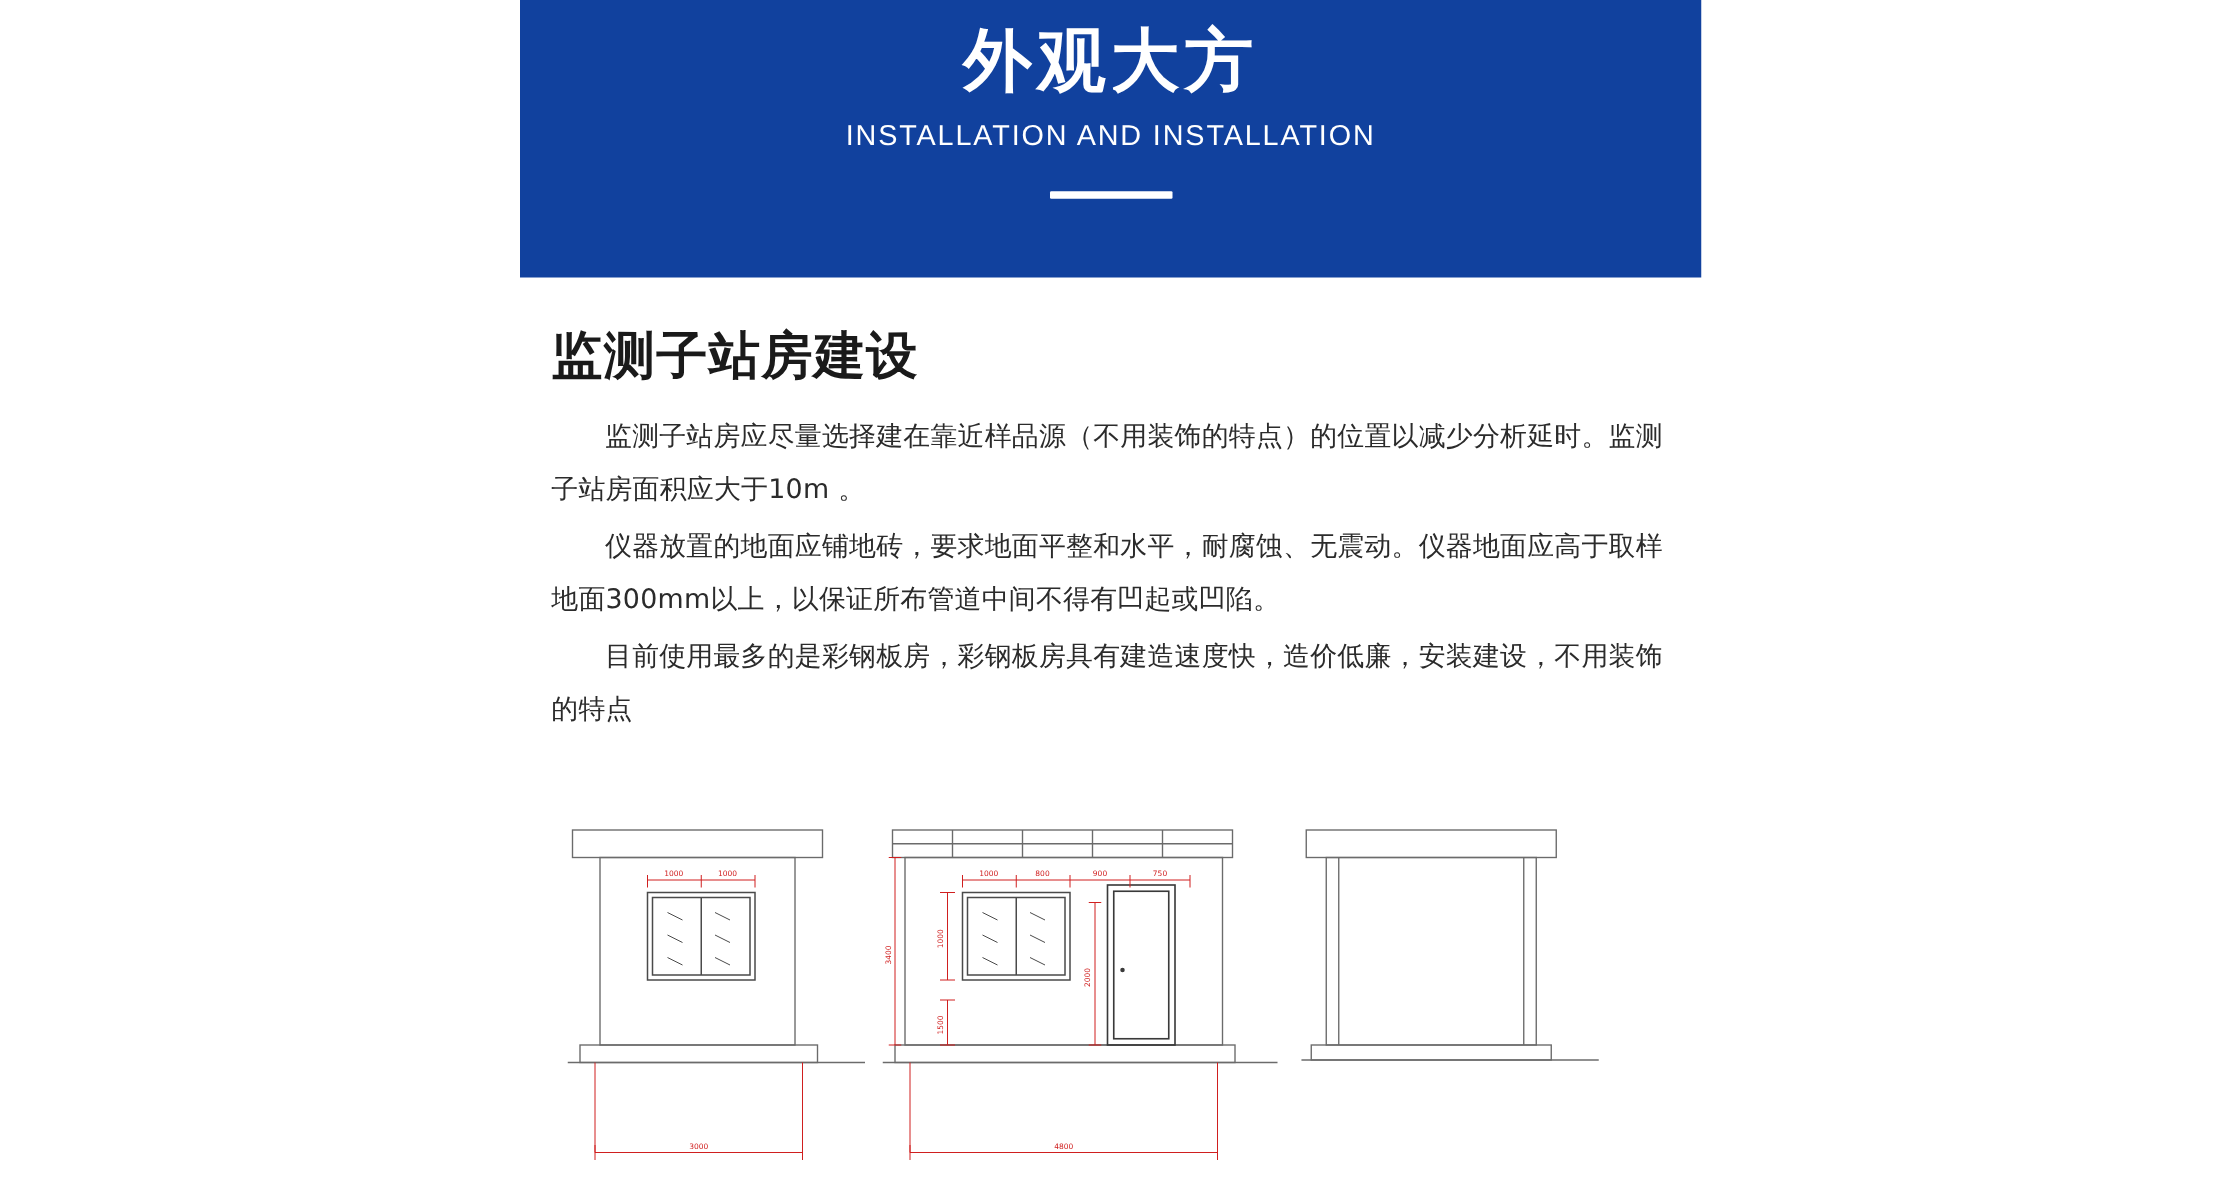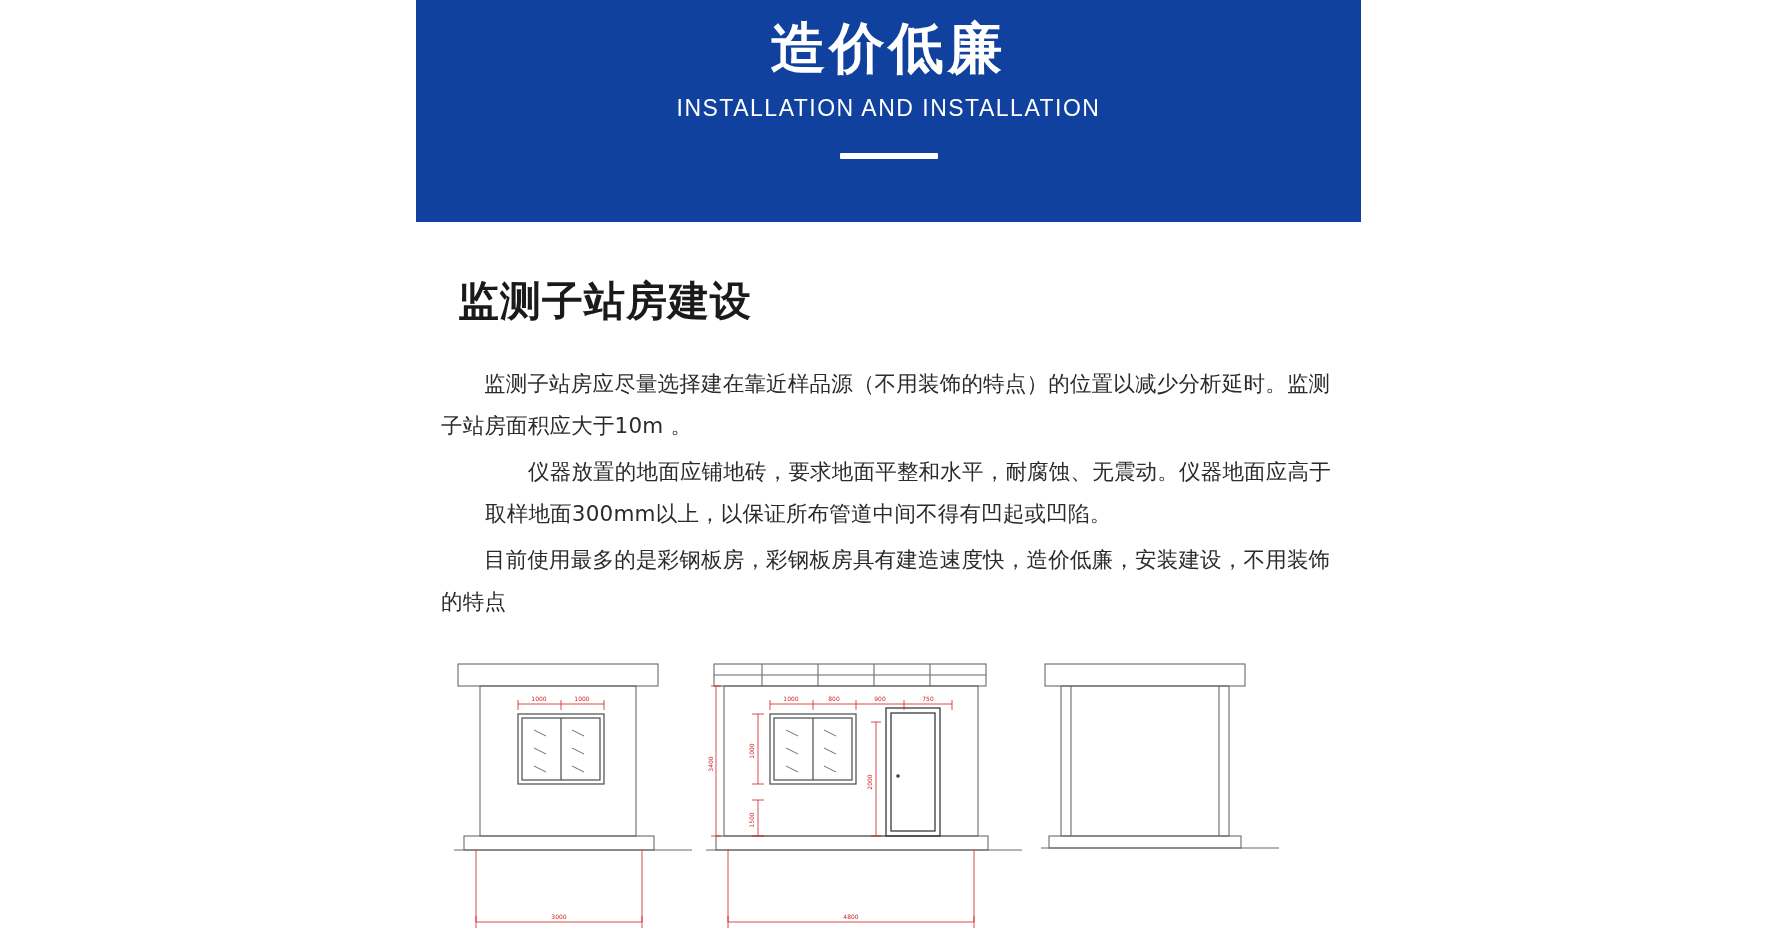--- a/index.html
+++ b/index.html
@@ -60,39 +60,39 @@
   }
 
   
   .article {
     position: absolute;
     left: 441px;
     top: 258px;
     width: 900px;
   }
   .section-heading {
-    margin: 17px;
+    margin: 0;
     font-size: 41px;
     font-weight: bold;
     color: #1a1a1a;
     letter-spacing: 1px;
     font-family: "DejaVu Sans", "Liberation Sans", sans-serif;
     line-height: 1.3;
   }
   .body-text {
     margin: 0;
     padding-top: 18px;
     font-size: 21.5px;
     color: #2b2b2b;
     line-height: 42px;
     text-indent: 43px;
     letter-spacing: 0.2px;
     font-family: "DejaVu Sans", "Liberation Sans", sans-serif;
   }
-  .body-text.p2 { padding-top: 4px; margin-left: 44px; }
+  .body-text.p2 { padding-top: 4px; }
   .body-text.p3 { padding-top: 4px; }
 
   
   .drawings {
     position: absolute;
     left: 416px;
     top: 660px;
     width: 945px;
     height: 283px;
   }
@@ -105,21 +105,21 @@
   .dwg-2 { left: 290px; width: 320px; }
   .dwg-3 { left: 625px; width: 250px; }
   .dwg svg { display: block; }
 </style>
 </head>
 <body>
 
 <div class="page">
 
   <div class="banner">
-    <h1 class="banner-title">造价低廉</h1>
+    <h1 class="banner-title">外观大方</h1>
     <div class="banner-subtitle">INSTALLATION AND INSTALLATION</div>
     <div class="banner-rule"></div>
   </div>
 
   <div class="article">
     <h2 class="section-heading">监测子站房建设</h2>
     <p class="body-text p1">监测子站房应尽量选择建在靠近样品源（不用装饰的特点）的位置以减少分析延时。监测子站房面积应大于10m 。</p>
     <p class="body-text p2">仪器放置的地面应铺地砖，要求地面平整和水平，耐腐蚀、无震动。仪器地面应高于取样地面300mm以上，以保证所布管道中间不得有凹起或凹陷。</p>
     <p class="body-text p3">目前使用最多的是彩钢板房，彩钢板房具有建造速度快，造价低廉，安装建设，不用装饰的特点</p>
   </div>

